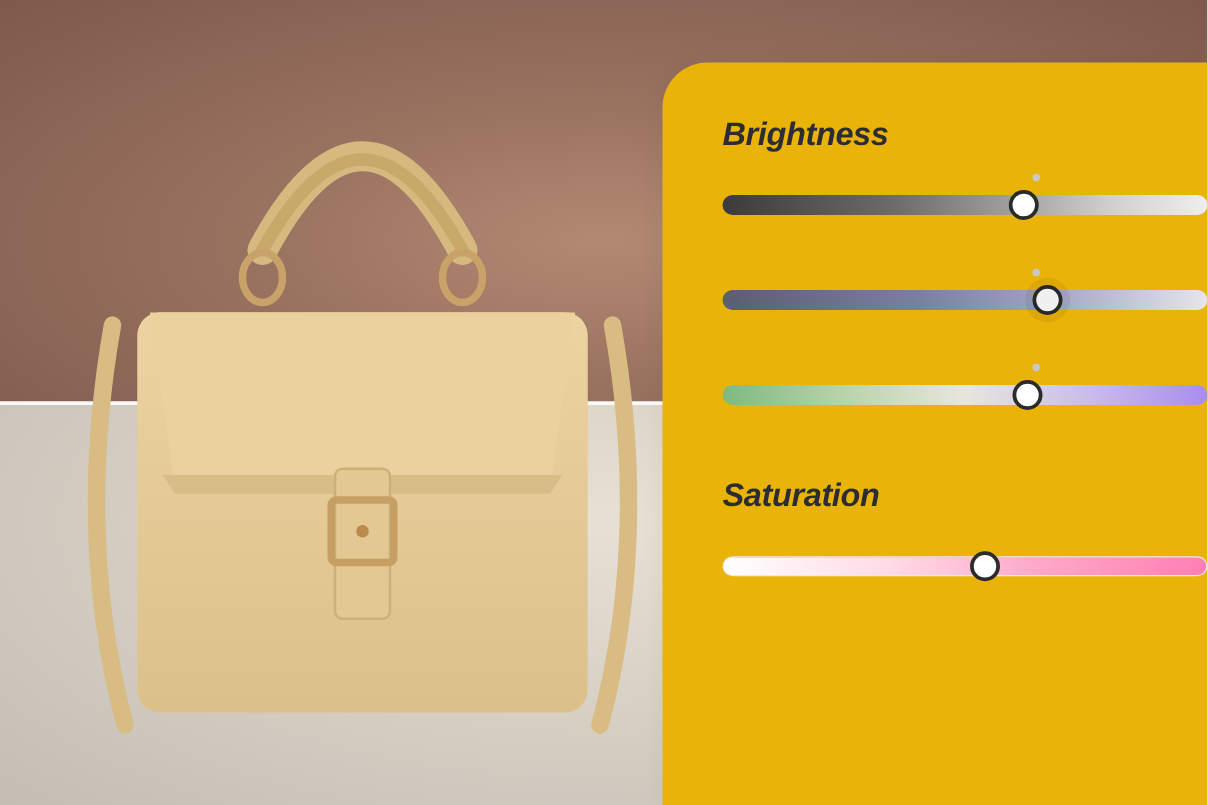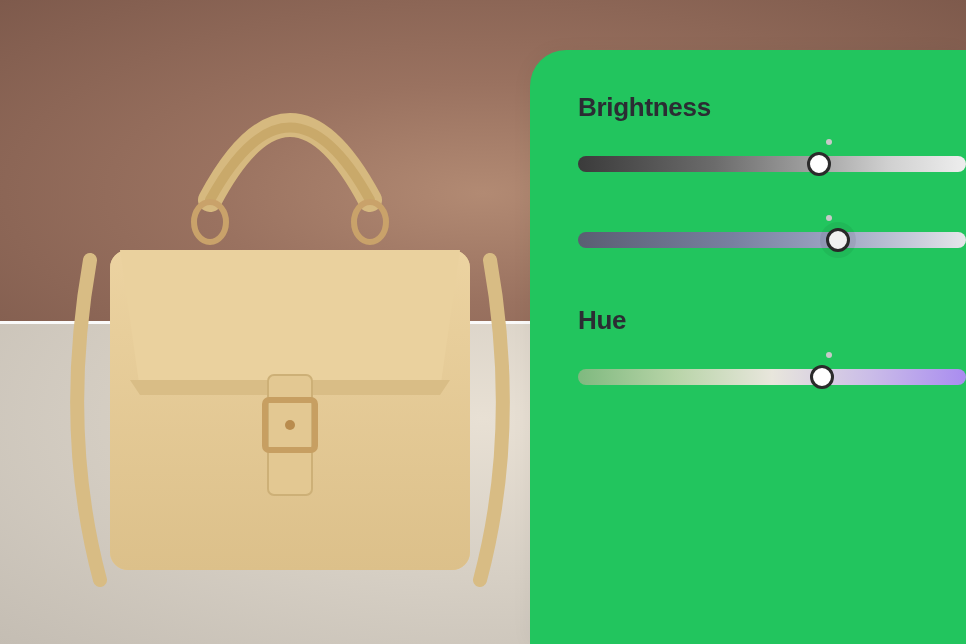--- a/index.html
+++ b/index.html
@@ -37,24 +37,25 @@
     .handbag {
       position: absolute;
       left: 70px; top: 80px;
       width: 440px; height: 540px;
       pointer-events: none;
     }
     .controls-panel {
       position: absolute;
       right: 0; top: 50px;
       width: 436px; height: 594px;
-      background: #22c55e;
+      background: #eab308;
       border-top-left-radius: 36px;
       padding: 42px 0 0 48px;
       box-shadow: -2px 0 20px rgba(0,0,0,0.04);
+      font-style: italic;
     }
     .control {
       margin-bottom: 54px;
     }
     .control-label {
       font-size: 26px;
       font-weight: 600;
       color: #2b2d33;
       letter-spacing: -0.3px;
       margin-bottom: 30px;
@@ -164,22 +165,28 @@
 
   <div class="control">
     <div class="slider-wrap">
       <span class="reset-dot" style="left:64%"></span>
       <div class="slider-track track-contrast"></div>
       <div class="slider-thumb halo" style="left:67%"></div>
     </div>
   </div>
 
   <div class="control">
-    <span class="control-label">Hue</span>
     <div class="slider-wrap">
       <span class="reset-dot" style="left:64%"></span>
       <div class="slider-track track-hue"></div>
       <div class="slider-thumb" style="left:63%"></div>
     </div>
   </div>
 
+  <div class="control">
+    <span class="control-label">Saturation</span>
+    <div class="slider-wrap">
+      <div class="slider-track track-saturation"></div>
+      <div class="slider-thumb" style="left:54%"></div>
+    </div>
+  </div>
 
 </div>
 
 </body></html>

